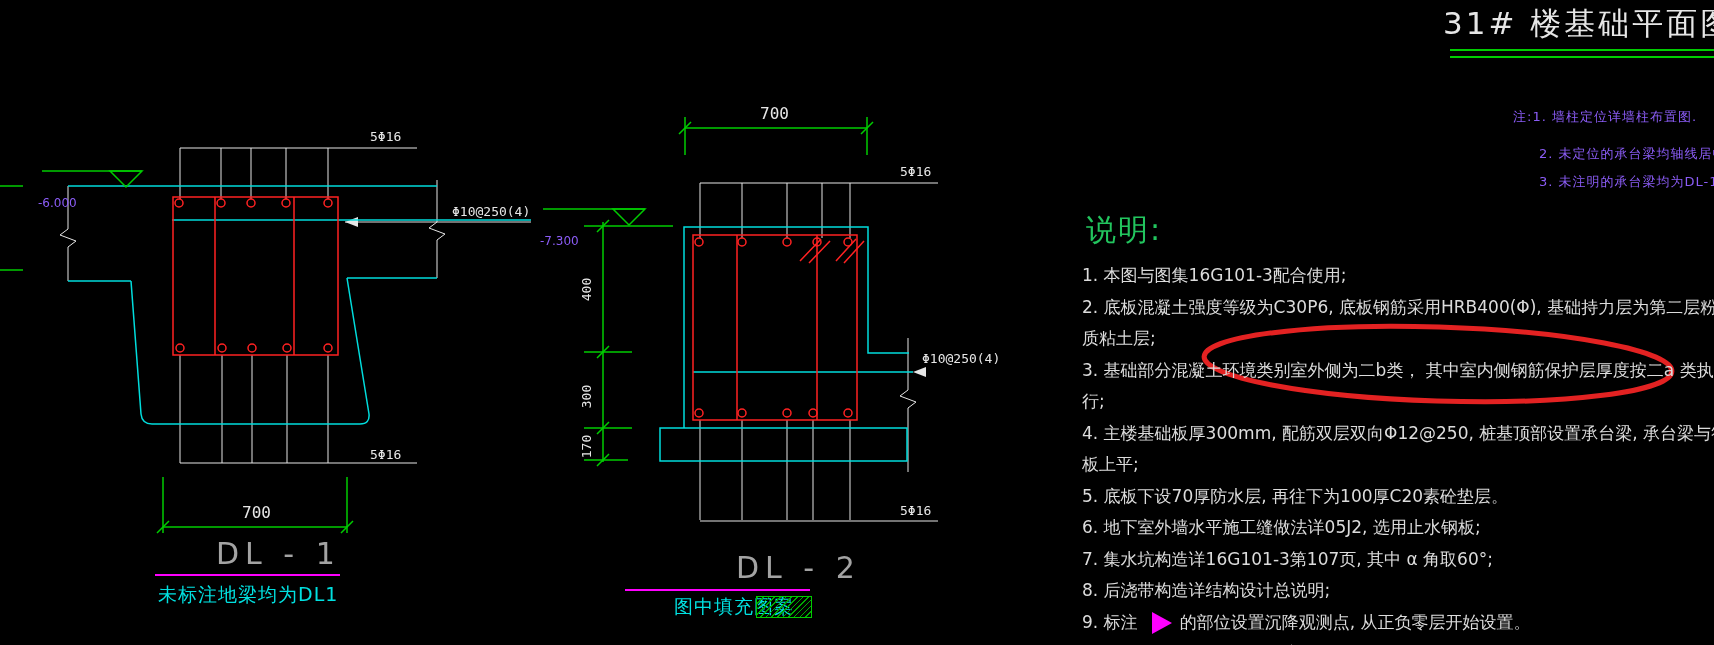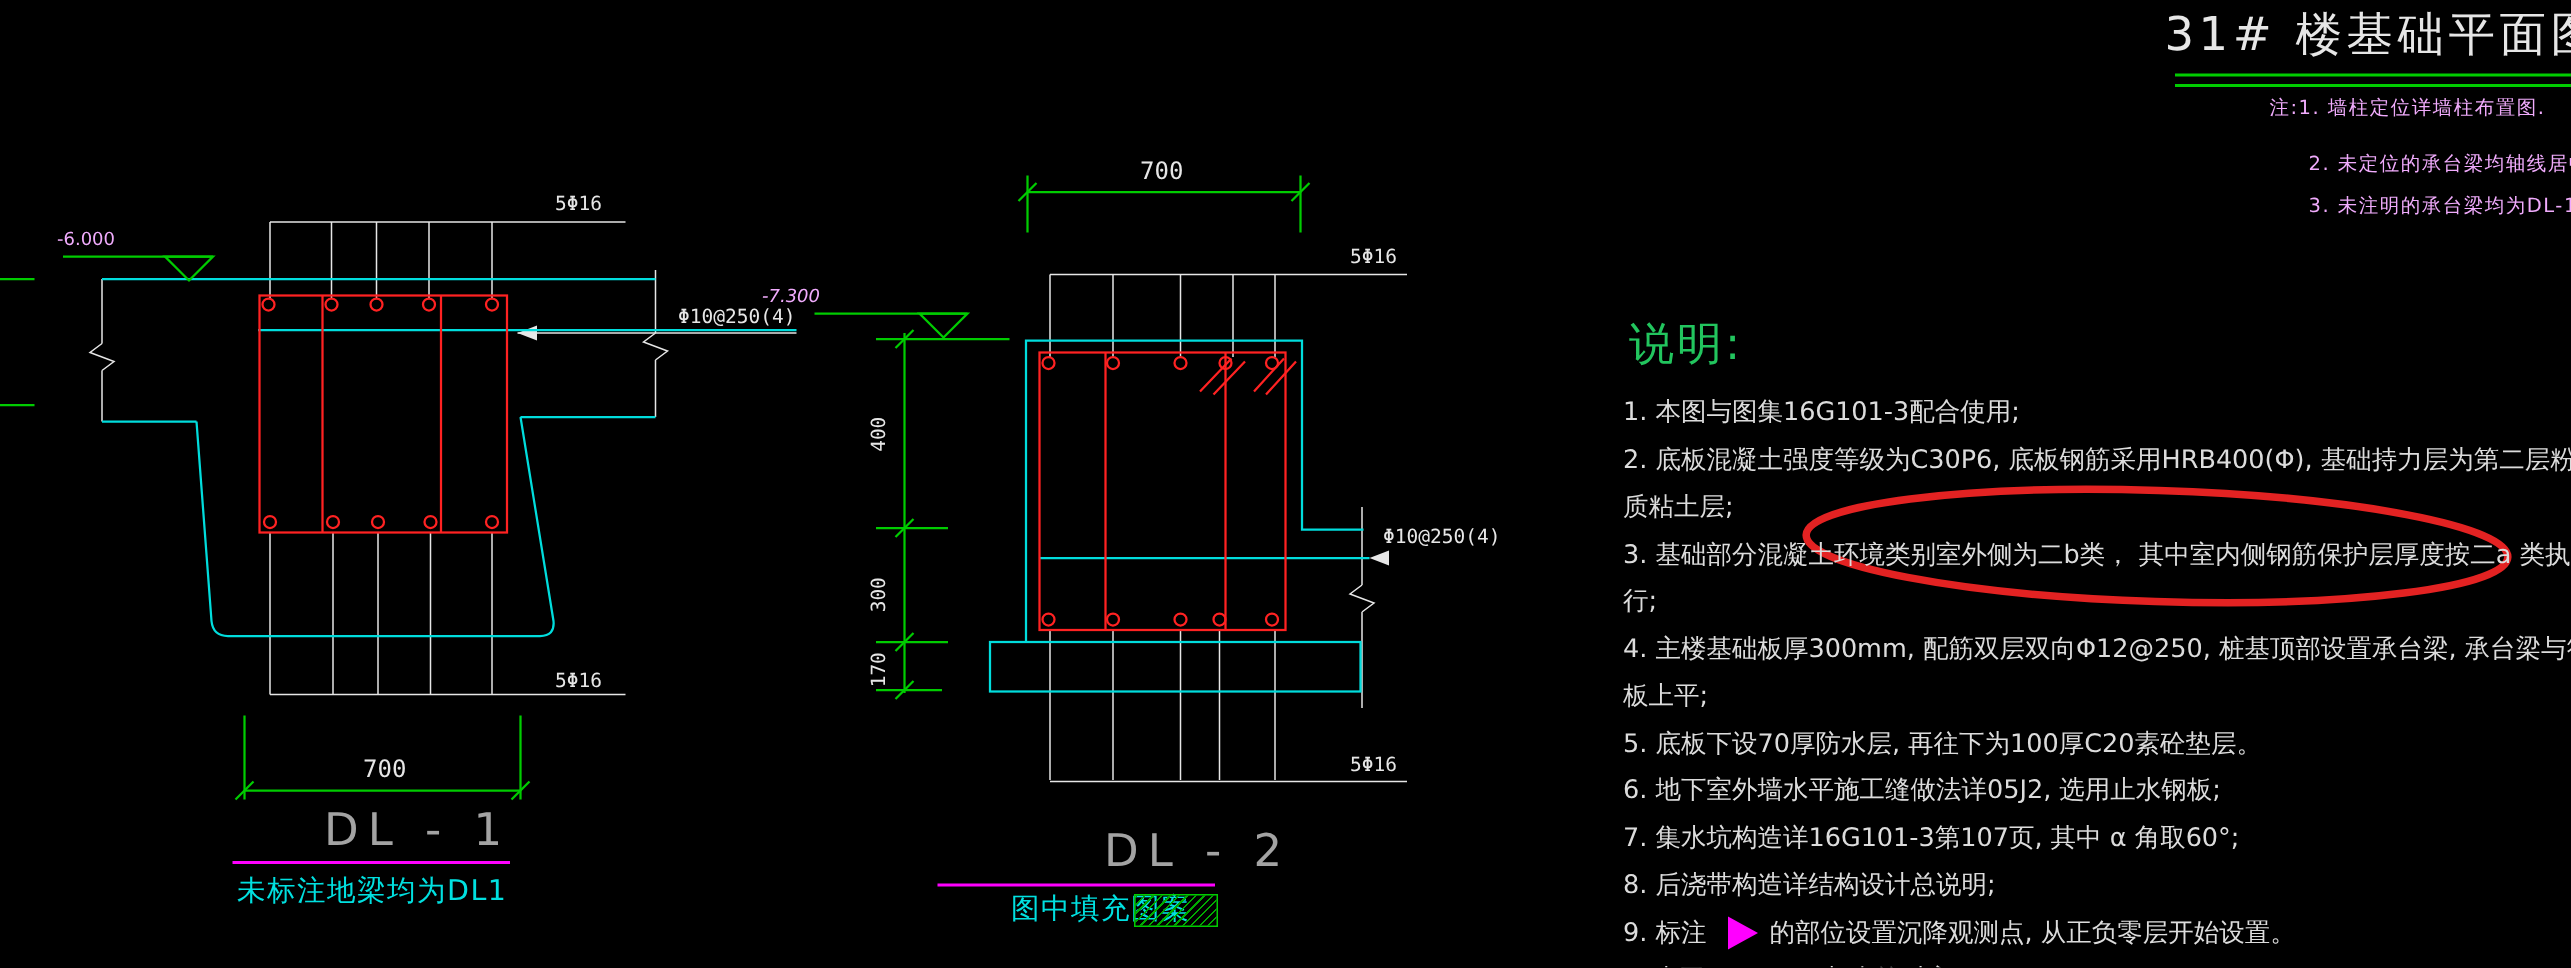--- a/index.html
+++ b/index.html
@@ -1,20 +1,20 @@
 <!DOCTYPE html>
 <html><head>
 <meta charset="utf-8">
 <style>
   html,body{margin:0;padding:0;background:#000;}
   #canvas{position:relative;width:1714px;height:645px;background:#000;overflow:hidden;
           font-family:"DejaVu Sans",sans-serif;}
   .lbl{position:absolute;white-space:nowrap;line-height:1;}
   .white{color:#e6e6e6;}
-  .green{color:#f0abfc;}
+  .green{color:#8b5cf6;margin-top:44px;}
   .cyan{color:#00e0e0;}
   .gray{color:#a3a3a3;}
   .mono{font-family:"DejaVu Sans Mono",monospace;}
   .rot{transform:rotate(-90deg);transform-origin:center center;}
   svg{position:absolute;left:0;top:0;}
   .rule{position:absolute;background:#00cc00;height:2px;}
   .mag-rule{position:absolute;background:#ff00ff;height:2px;}
   #main-title{left:1443px;top:8px;font-size:31px;letter-spacing:3px;}
   .hdr-note{font-size:13px;letter-spacing:1px;}
   #notes-block{position:absolute;left:1070px;top:260px;width:660px;color:#dcdcdc;
@@ -145,21 +145,21 @@
   <div class="lbl white rebar mono" style="left:370px;top:130px;">5Φ16</div>
   <div class="lbl white rebar mono" style="left:452px;top:205px;">Φ10@250(4)</div>
   <div class="lbl white rebar mono" style="left:370px;top:448px;">5Φ16</div>
   <div class="lbl white dim mono" style="left:242px;top:505px;">700</div>
   <div class="lbl gray dl-title" style="left:216px;top:539px;">DL - 1</div>
   <div class="mag-rule" style="left:155px;top:574px;width:185px;"></div>
   <div class="lbl cyan caption" style="left:158px;top:585px;text-align:right;">未标注地梁均为DL1</div>
 
   <div class="lbl white dim mono" style="left:760px;top:106px;">700</div>
   <div class="lbl white rebar mono" style="left:900px;top:165px;">5Φ16</div>
-  <div class="lbl green elev" style="left:508px;top:191px;font-style:italic;">-7.300</div>
+  <div class="lbl green elev" style="left:540px;top:191px;">-7.300</div>
   <div class="lbl white rebar mono rot" style="left:575px;top:283px;">400</div>
   <div class="lbl white rebar mono rot" style="left:575px;top:390px;">300</div>
   <div class="lbl white rebar mono rot" style="left:575px;top:440px;">170</div>
   <div class="lbl white rebar mono" style="left:922px;top:352px;">Φ10@250(4)</div>
   <div class="lbl white rebar mono" style="left:900px;top:504px;">5Φ16</div>
   <div class="lbl gray dl-title" style="left:736px;top:543px;margin-top:10px;">DL - 2</div>
   <div class="mag-rule" style="left:625px;top:589px;width:185px;"></div>
   <div class="lbl cyan caption" style="left:628px;top:597px;margin-left:46px;">图中填充图案</div>
   <div id="hatch-swatch"></div>
 

